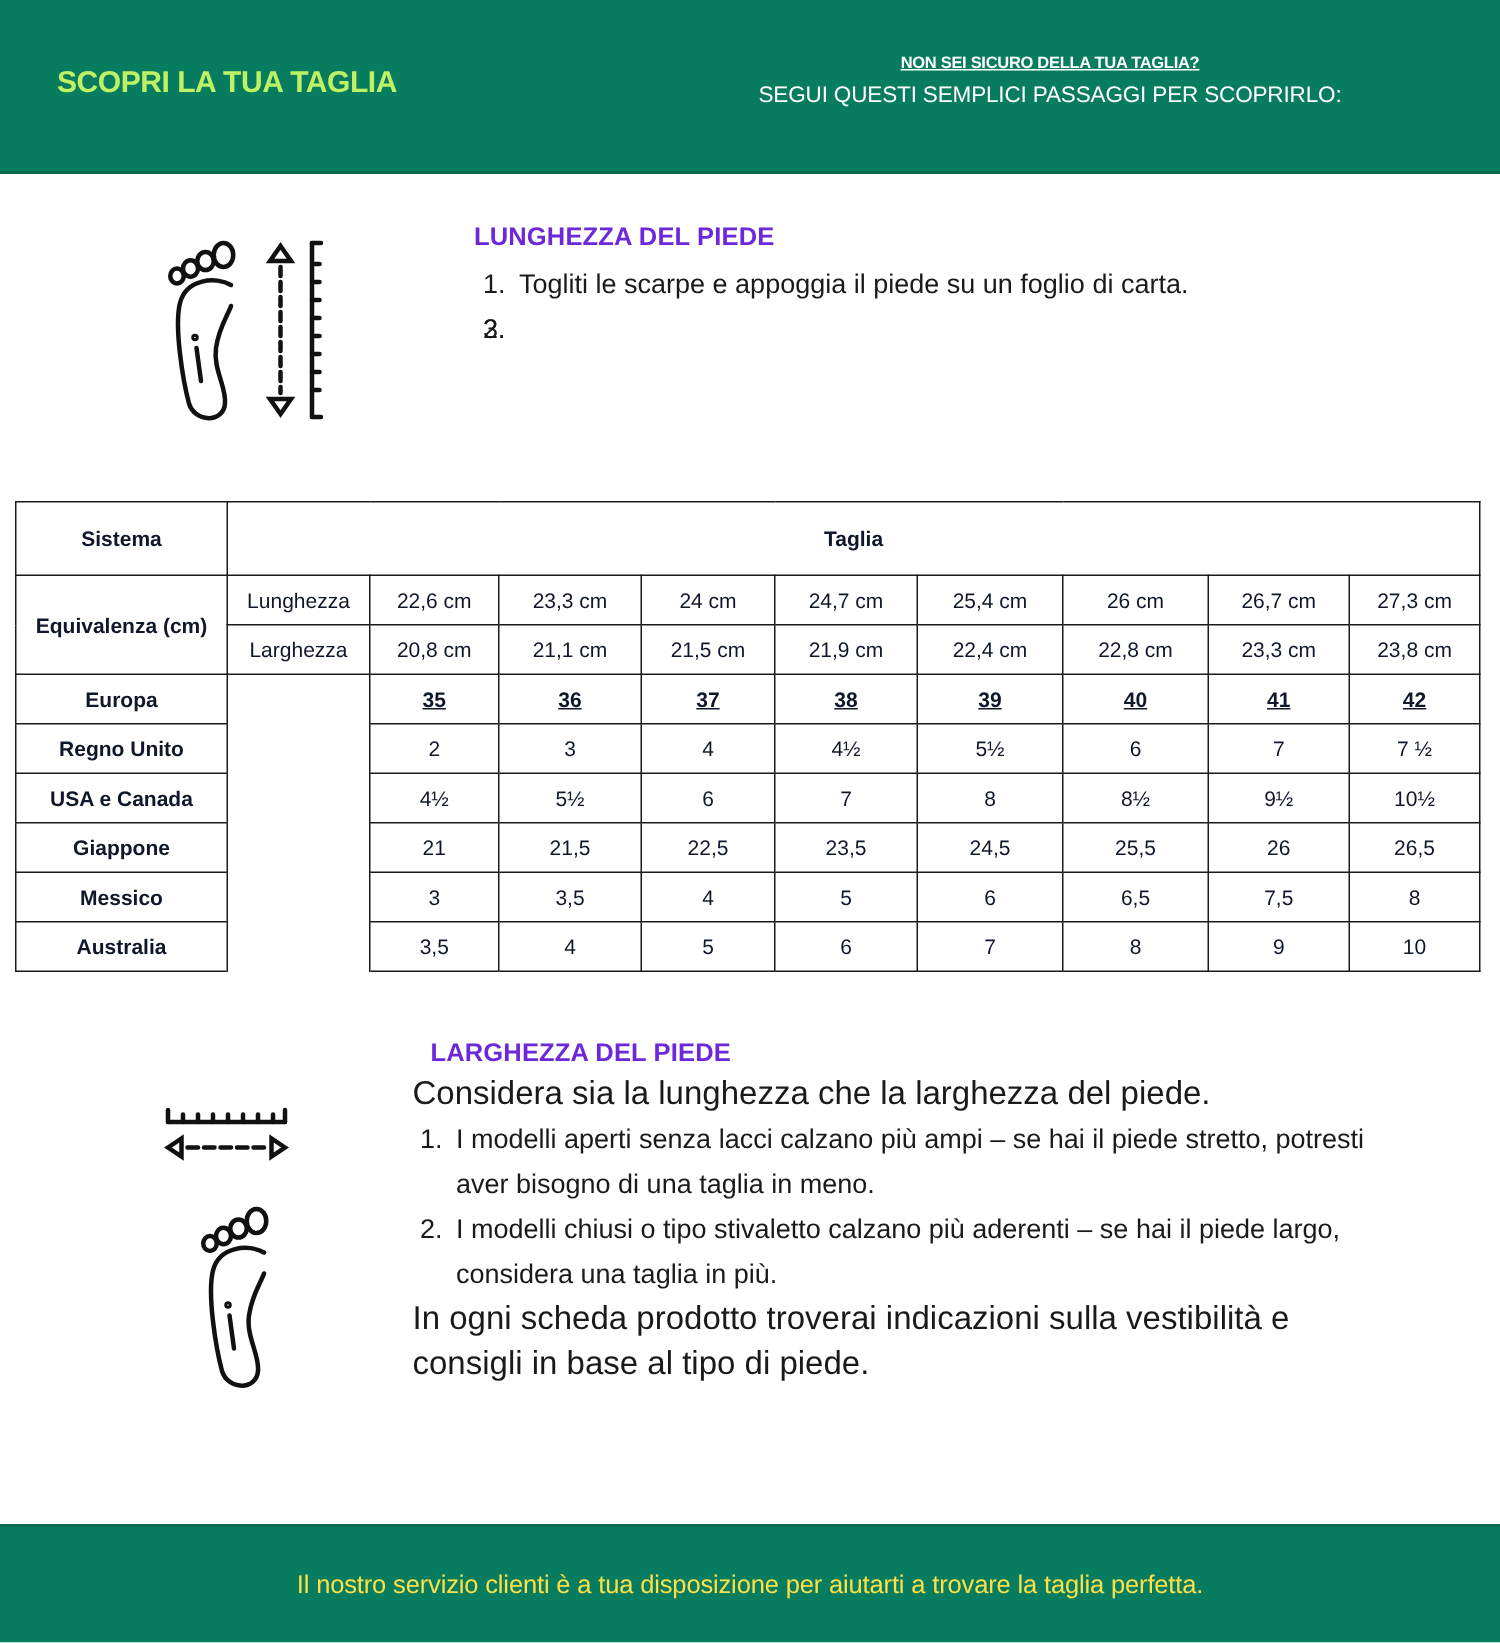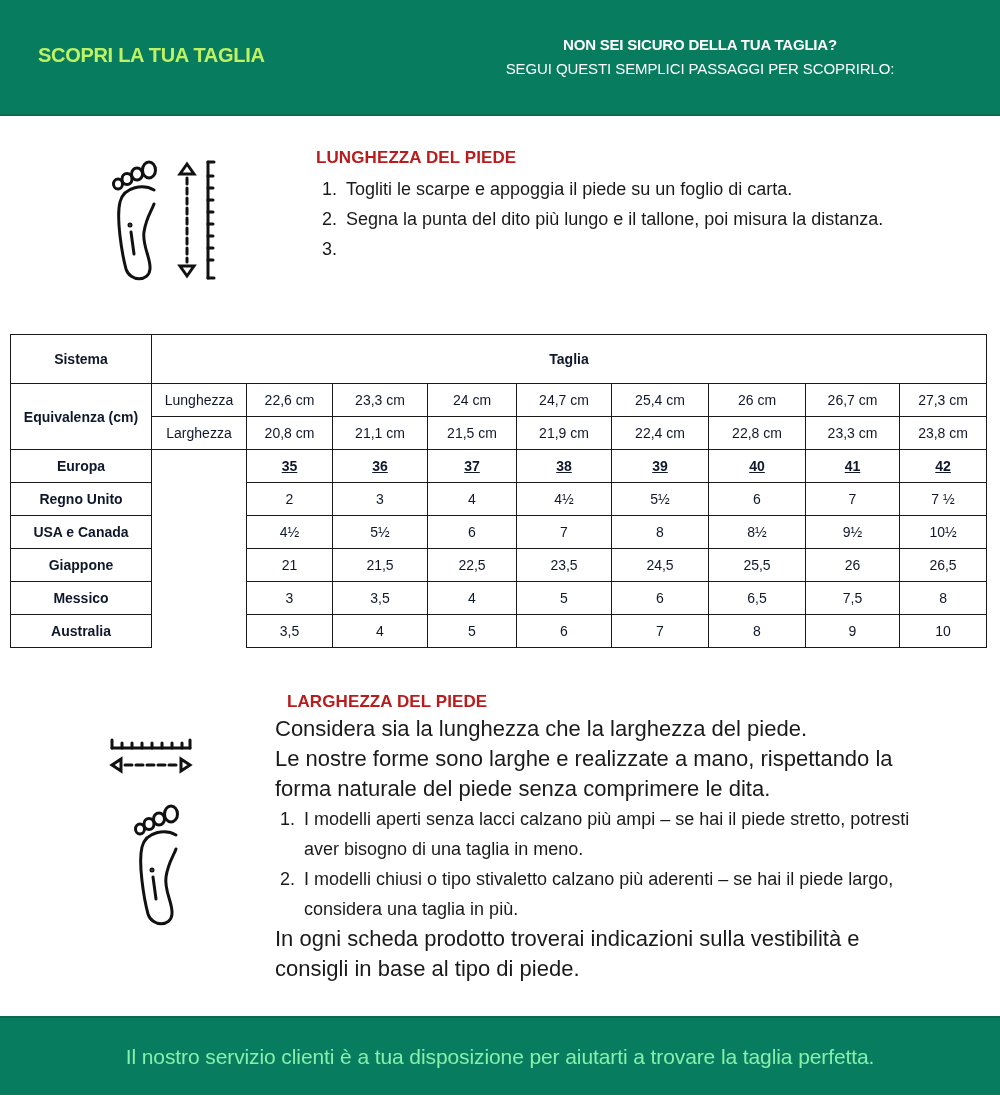--- a/index.html
+++ b/index.html
@@ -11,28 +11,28 @@
       background: #087c5e;
       border-bottom: 2px solid #0b6b51;
     }
     .header-title {
       position: absolute; left: 38px; top: 44px;
       color: #bef264; font-weight: bold; font-size: 20px; letter-spacing: -0.3px;
     }
     .header-right {
       position: absolute; left: 458px; top: 36px; width: 484px; text-align: center; color: #fff;
     }
-    .header-q { font-weight: bold; font-size: 15px; letter-spacing: -0.2px; }
+    .header-q { font-weight: bold; font-size: 11px; letter-spacing: -0.2px; text-decoration: underline; }
     .header-sub { font-size: 15px; margin-top: 7px; letter-spacing: -0.1px; }
 
     .icon-box { position: absolute; }
     .icon-box svg { display: block; }
 
     .section-len { position: absolute; left: 316px; top: 148px; width: 640px; }
-    .section-title { font-size: 17px; font-weight: bold; color: #b91c1c; letter-spacing: 0.1px; }
+    .section-title { font-size: 17px; font-weight: bold; color: #6d28d9; letter-spacing: 0.1px; }
     .section-len ol { list-style: none; margin-top: 6px; }
     .section-len li { font-size: 18px; line-height: 30px; padding-left: 30px; position: relative; color: #1a1a1a; }
     .section-len li .num { position: absolute; left: 6px; top: 0; }
 
     table.sizes {
       position: absolute; left: 10px; top: 334px; width: 976px;
       border-collapse: collapse; font-size: 14px; color: #0f172a;
       table-layout: fixed;
     }
     table.sizes td { border: 1.5px solid #1a1a1a; text-align: center; vertical-align: middle; }
@@ -48,21 +48,21 @@
     .section-wid .section-title { margin-bottom: 2px; margin-left: 12px; }
     .section-wid ol { list-style: none; }
     .section-wid li { font-size: 18px; line-height: 30px; padding-left: 29px; position: relative; color: #1a1a1a; }
     .section-wid li .num { position: absolute; left: 5px; top: 0; }
 
     .footer {
       position: absolute; left: 0; top: 1016px; width: 1000px; height: 79px;
       background: #087c5e; border-top: 2px solid #0b6b51;
       display: flex; align-items: center; justify-content: center;
     }
-    .footer-text { color: #86efac; font-size: 21px; letter-spacing: -0.1px; }
+    .footer-text { color: #fde047; font-size: 17px; letter-spacing: -0.1px; }
   </style>
 </head>
 <body>
 
 <div class="header">
   <div class="header-title">SCOPRI LA TUA TAGLIA</div>
   <div class="header-right">
     <div class="header-q">NON SEI SICURO DELLA TUA TAGLIA?</div>
     <div class="header-sub">SEGUI QUESTI SEMPLICI PASSAGGI PER SCOPRIRLO:</div>
   </div>
@@ -95,21 +95,21 @@
       <line x1="104" y1="82" x2="109" y2="82"></line>
     <line x1="104" y1="94" x2="109" y2="94"></line>
       <line x1="104" y1="106" x2="109" y2="106"></line>
   </svg>
 </div>
 
 <div class="section-len">
   <div class="section-title">LUNGHEZZA DEL PIEDE</div>
   <ol>
     <li><span class="num">1.</span><span>Togliti le scarpe e appoggia il piede su un foglio di carta.</span></li>
-    <li><span class="num">2.</span><span>Segna la punta del dito più lungo e il tallone, poi misura la distanza.</span></li>
+    <li><span class="num">2.</span></li>
     <li><span class="num">3.</span></li>
   </ol>
 </div>
 
 <table class="sizes">
   <colgroup>
     <col style="width:141px">
       <col style="width:95px">
     <col style="width:86px">
       <col style="width:95px">
@@ -243,21 +243,20 @@
 
     <path d="M68 99 C58 93, 38 95, 34 111 C30 127, 36 163, 40 178 C44 191, 63 191, 64 178 C65 167, 56 155, 58 141 C60 127, 66 119, 68 113"></path>
     <line x1="45" y1="141" x2="48" y2="163"></line>
     <circle cx="44" cy="134" r="1"></circle>
   </svg>
 </div>
 
 <div class="section-wid">
   <div class="section-title">LARGHEZZA DEL PIEDE</div>
   <p>Considera sia la lunghezza che la larghezza del piede.</p>
-  <p>Le nostre forme sono larghe e realizzate a mano, rispettando la forma naturale del piede senza comprimere le dita.</p>
   <ol>
     <li><span class="num">1.</span><span>I modelli aperti senza lacci calzano più ampi – se hai il piede stretto, potresti aver bisogno di una taglia in meno.</span></li>
     <li><span class="num">2.</span><span>I modelli chiusi o tipo stivaletto calzano più aderenti – se hai il piede largo, considera una taglia in più.</span></li>
   </ol>
   <p>In ogni scheda prodotto troverai indicazioni sulla vestibilità e consigli in base al tipo di piede.</p>
 </div>
 
 <div class="footer">
   <div class="footer-text">Il nostro servizio clienti è a tua disposizione per aiutarti a trovare la taglia perfetta.</div>
 </div>

